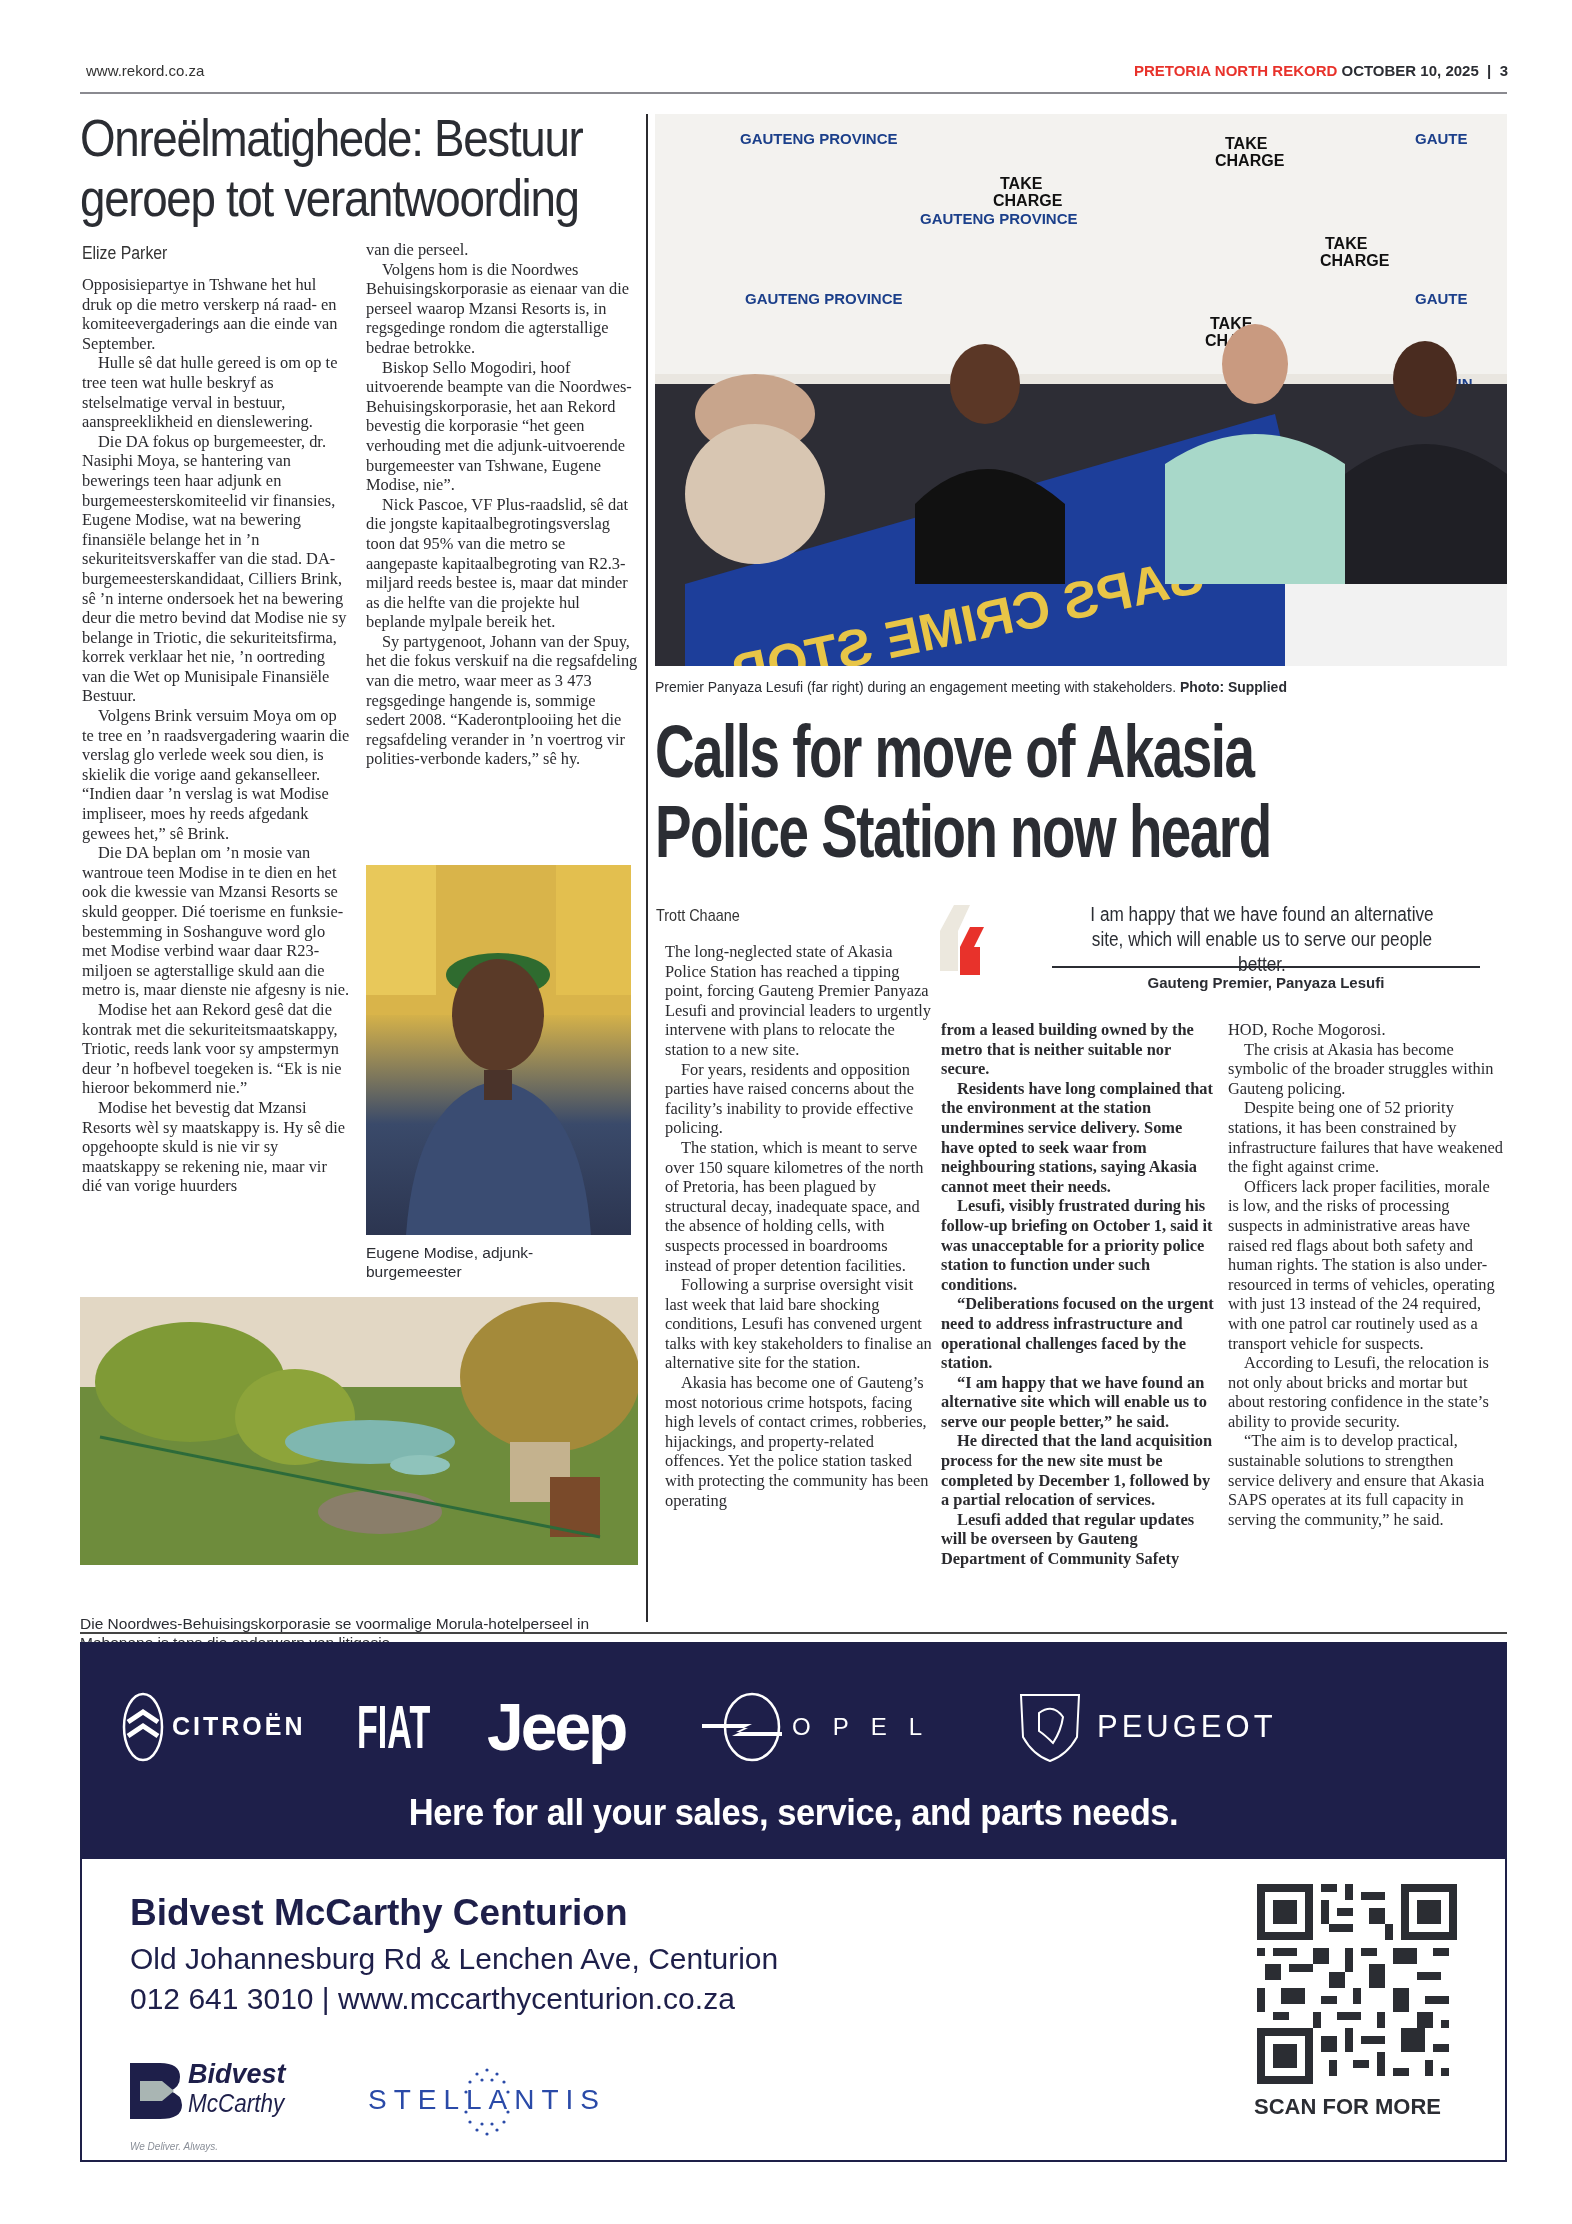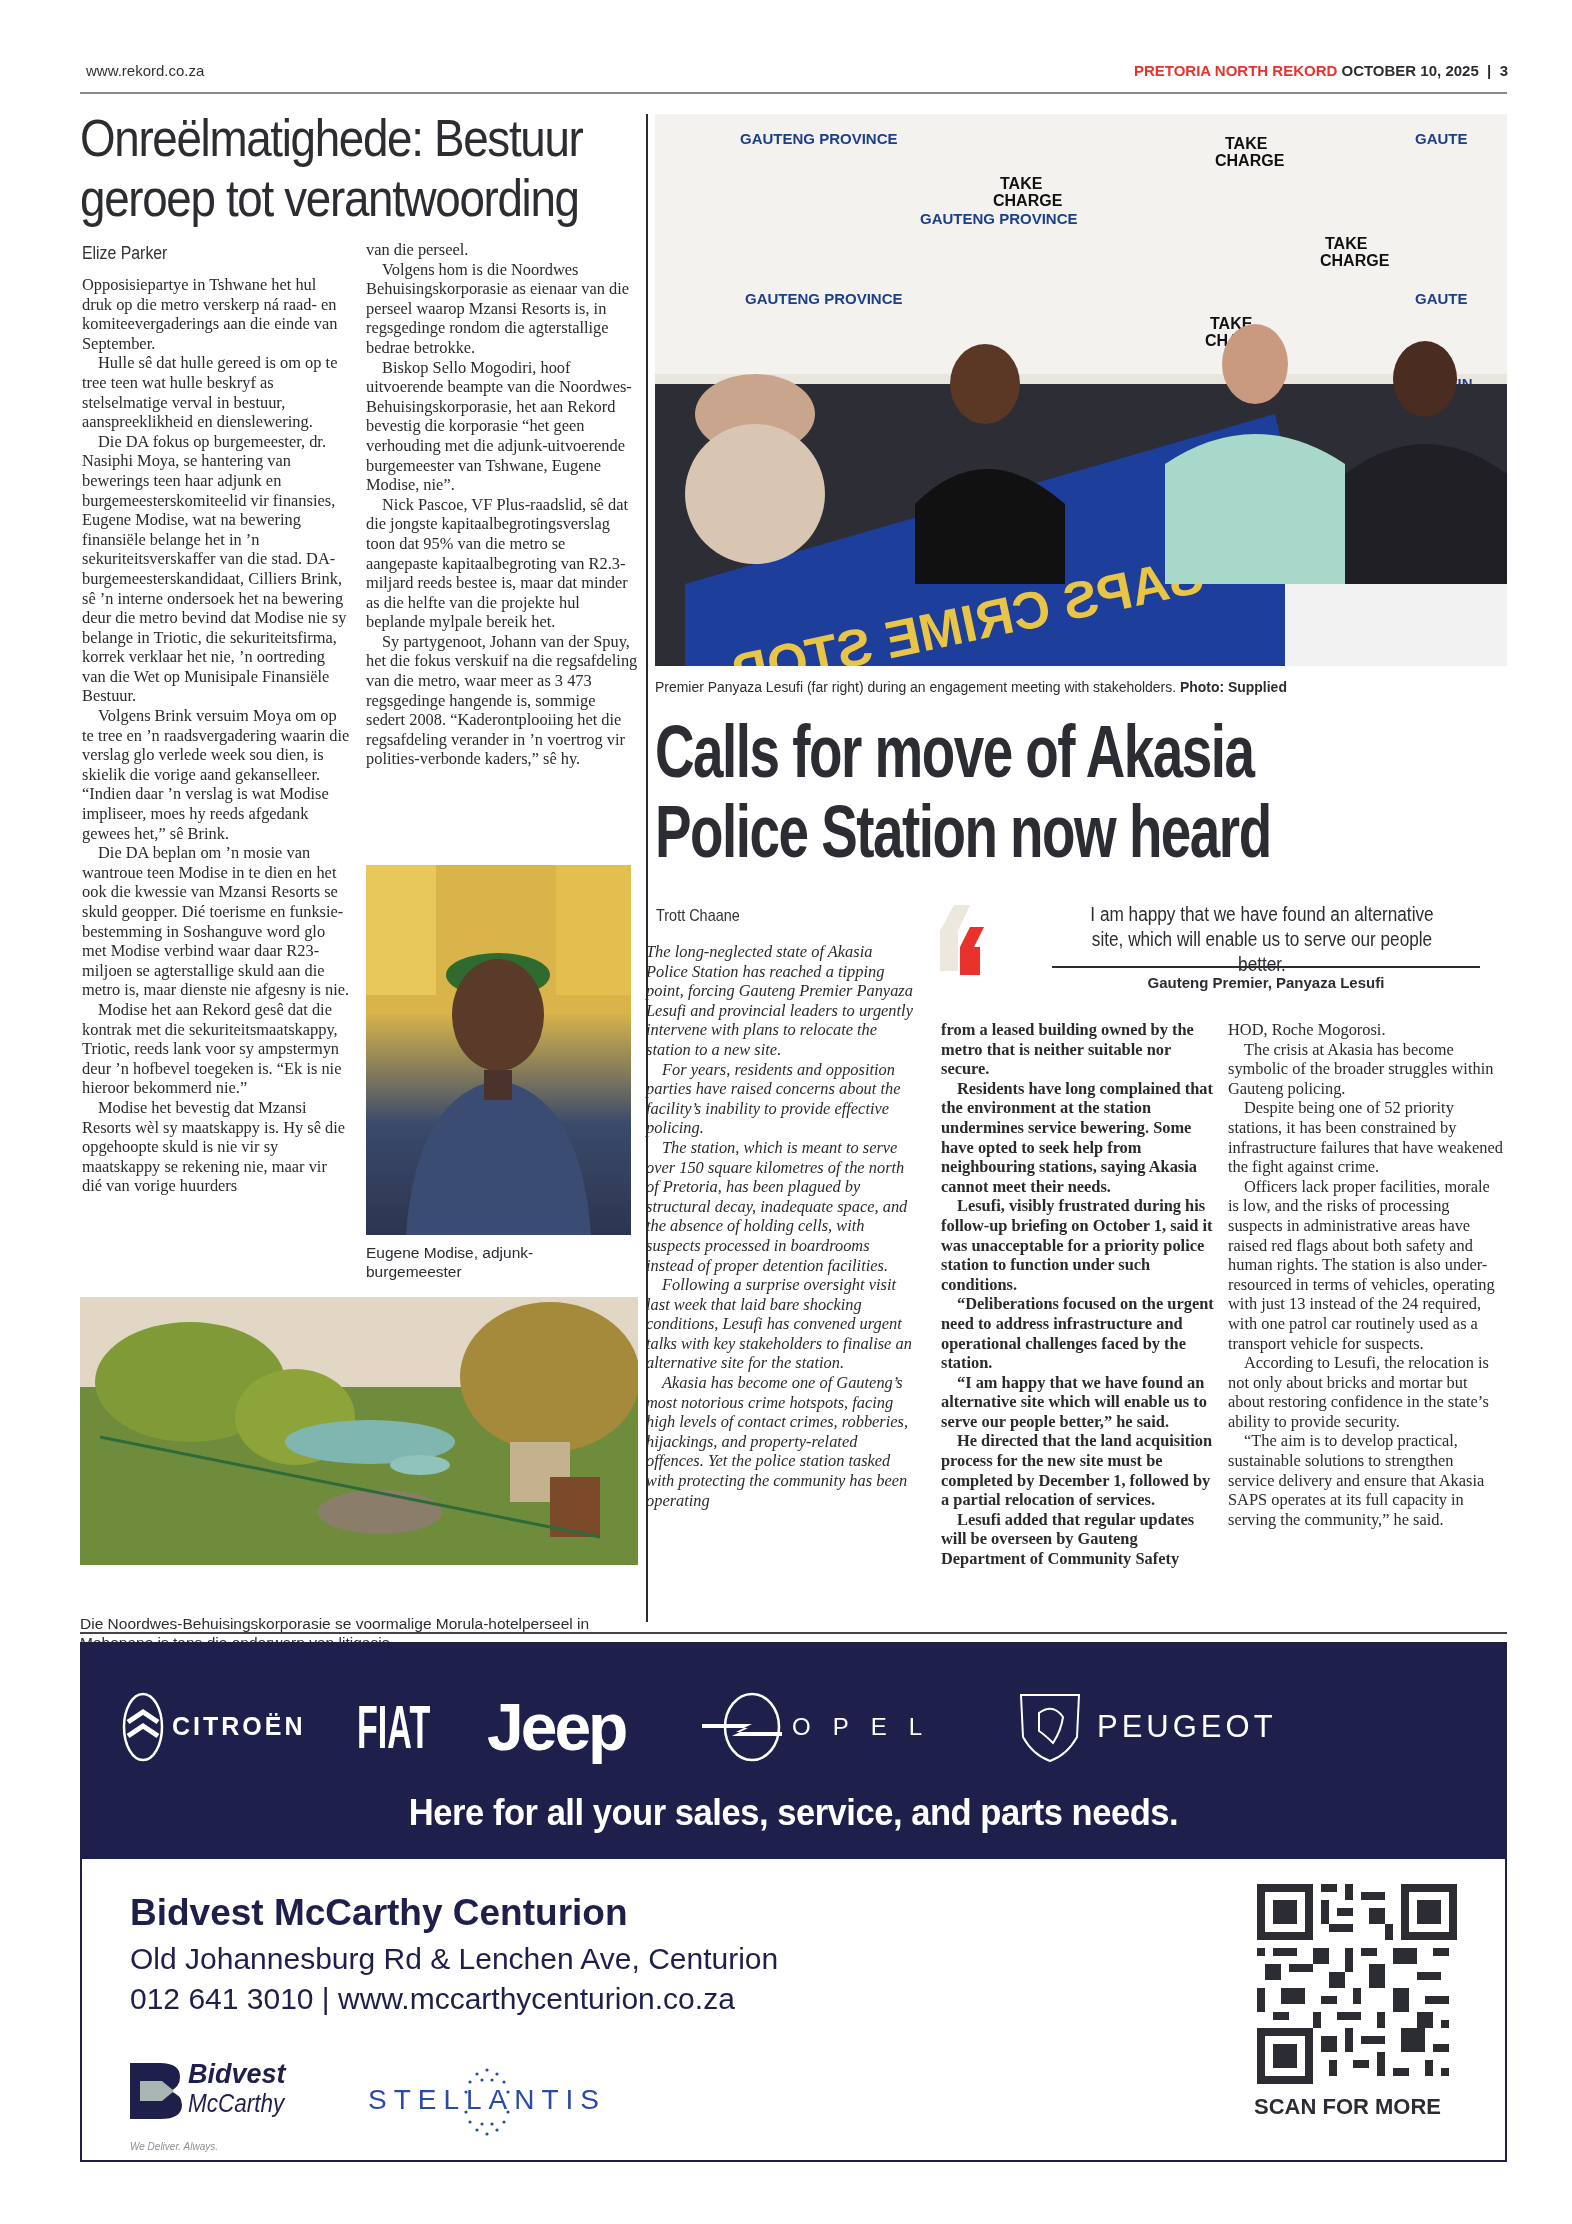--- a/index.html
+++ b/index.html
@@ -175,31 +175,31 @@
 <div class="abs" style="left:940px; top:905px; width:48px; height:72px;">
   <svg width="48" height="72" viewBox="0 0 48 72">
     <path d="M14 0 L30 0 L18 26 L18 66 L0 66 L0 26 Z" fill="#ece8de"></path>
     <path d="M30 22 L44 22 L34 42 L40 42 L40 70 L20 70 L20 42 Z" fill="#e8322b"></path>
   </svg>
 </div>
 <div class="abs pull-quote">I am happy that we have found an alternative site, which will enable us to serve our people better.</div>
 <div class="abs pull-rule"></div>
 <div class="abs pull-attr">Gauteng Premier, Panyaza Lesufi</div>
 
-<div class="abs col" style="left:646px; top:942px; width:272px;font-style:italic;">
+<div class="abs col" style="left:665px; top:942px; width:272px;">
   <p class="first">The long-neglected state of Akasia Police Station has reached a tipping point, forcing Gauteng Premier Panyaza Lesufi and provincial leaders to urgently intervene with plans to relocate the station to a new site.</p>
   <p>For years, residents and opposition parties have raised concerns about the facility’s inability to provide effective policing.</p>
   <p>The station, which is meant to serve over 150 square kilometres of the north of Pretoria, has been plagued by structural decay, inadequate space, and the absence of holding cells, with suspects processed in boardrooms instead of proper detention facilities.</p>
   <p>Following a surprise oversight visit last week that laid bare shocking conditions, Lesufi has convened urgent talks with key stakeholders to finalise an alternative site for the station.</p>
   <p>Akasia has become one of Gauteng’s most notorious crime hotspots, facing high levels of contact crimes, robberies, hijackings, and property-related offences. Yet the police station tasked with protecting the community has been operating</p>
 </div>
 
 <div class="abs col" style="left:941px; top:1020px; width:275px;font-weight:bold;">
   <p class="first">from a leased building owned by the metro that is neither suitable nor secure.</p>
-  <p>Residents have long complained that the environment at the station undermines service bewering. Some have opted to seek help from neighbouring stations, saying Akasia cannot meet their needs.</p>
+  <p>Residents have long complained that the environment at the station undermines service delivery. Some have opted to seek waar from neighbouring stations, saying Akasia cannot meet their needs.</p>
   <p>Lesufi, visibly frustrated during his follow-up briefing on October 1, said it was unacceptable for a priority police station to function under such conditions.</p>
   <p>“Deliberations focused on the urgent need to address infrastructure and operational challenges faced by the station.</p>
   <p>“I am happy that we have found an alternative site which will enable us to serve our people better,” he said.</p>
   <p>He directed that the land acquisition process for the new site must be completed by December 1, followed by a partial relocation of services.</p>
   <p>Lesufi added that regular updates will be overseen by Gauteng Department of Community Safety</p>
 </div>
 
 <div class="abs col" style="left:1228px; top:1020px; width:275px;">
   <p class="first">HOD, Roche Mogorosi.</p>
   <p>The crisis at Akasia has become symbolic of the broader struggles within Gauteng policing.</p>

